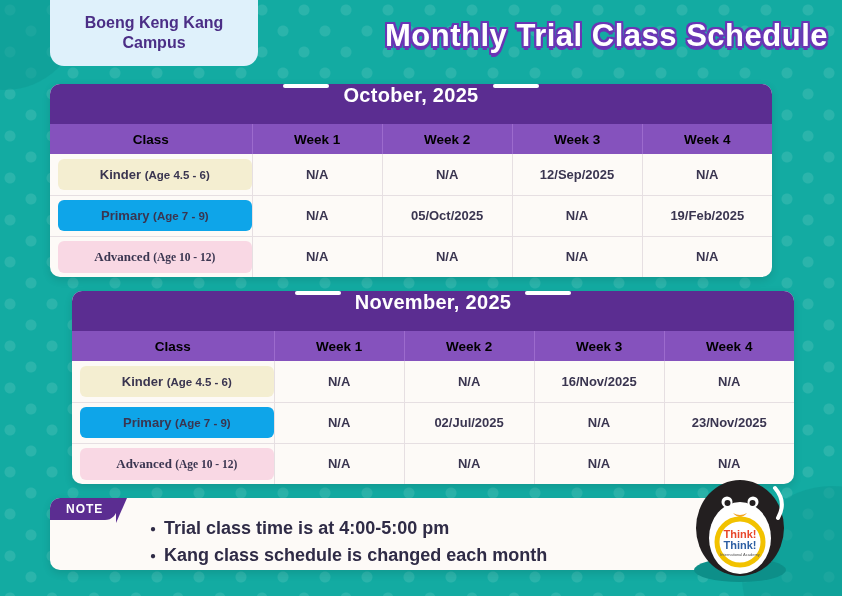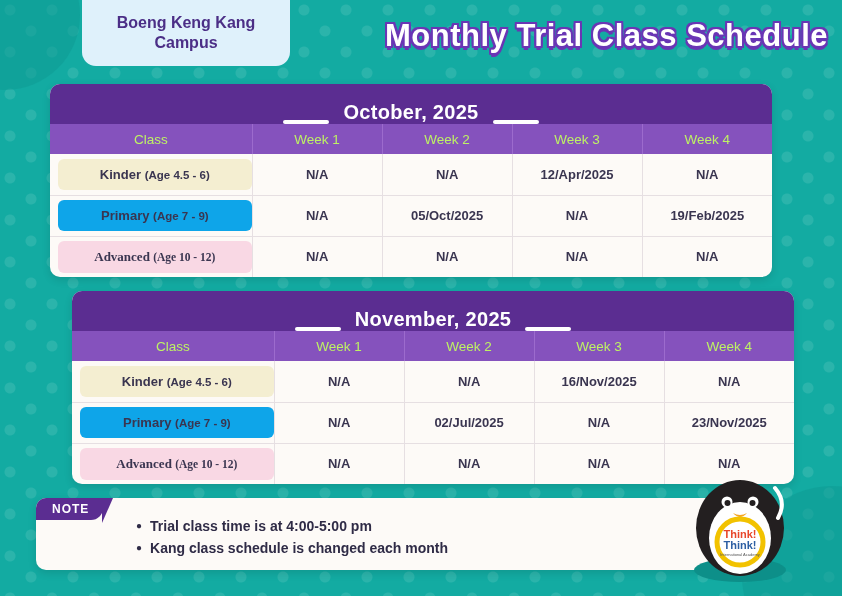--- a/index.html
+++ b/index.html
@@ -34,21 +34,20 @@
     background: #dff1fb;
     border-bottom-left-radius: 14px;
     border-bottom-right-radius: 14px;
     display: flex; align-items: center; justify-content: center;
     text-align: center;
     color: #4b2e86;
     font-weight: bold;
     font-size: 16px;
     line-height: 1.25;
     padding: 0 10px;
-    margin-left: 32px;
   }
   .main-title {
     position: absolute; left: 268px; top: 18px;
     width: 560px;
     text-align: right;
     color: #ffffff;
     font-size: 31px;
     font-weight: bold;
     letter-spacing: 0.5px;
     text-shadow:
@@ -69,41 +68,41 @@
   }
   #card-oct { top: 84px; }
   #card-nov { top: 291px; margin-left: 22px; }
 
   .card-title {
     height: 40px;
     background: #5b2d91;
     color: #ffffff;
     font-size: 20px;
     font-weight: bold;
-    display: flex; align-items: flex-end; justify-content: center;
+    display: flex; align-items: flex-start; justify-content: center;
     gap: 14px;
     letter-spacing: 0.3px;
   }
   .card-title .dash {
     display: inline-block;
     width: 46px; height: 4px;
     background: #ffffff;
     border-radius: 2px;
   }
 
   table.sched {
     width: 100%;
     border-collapse: collapse;
     table-layout: fixed;
   }
   table.sched thead th {
     background: #8552bd;
-    color: #bef264;
+    color: #000000;
     font-size: 13.5px;
-    font-weight: normal;
+    font-weight: bold;
     height: 30px;
     border-right: 1px solid #9c6bcd;
   }
   table.sched thead th:last-child { border-right: none; }
   table.sched tbody td {
     height: 41px;
     font-size: 13px;
     font-weight: bold;
     color: #3a3550;
     text-align: center;
@@ -127,21 +126,21 @@
     font-weight: bold;
   }
   .pill.kinder   { background: #f4eed1; }
   .pill.primary  { background: #0ea5e9; }
   .pill.advanced { background: #f9d8e4; font-family: Liberation Serif, serif; }
   td.classcell .age { font-weight: bold; font-size: 11.5px; }
 
   
   #note-card {
     position: absolute;
-    left: 36px; top: 498px;
+    left: 50px; top: 498px;
     width: 722px; height: 72px;
     background: #fdfaf7;
     border-radius: 10px;
     box-shadow: 0 3px 8px rgba(0,0,0,0.12);
   }
   .note-tab {
     position: absolute; left: 0; top: 0;
     background: #5b2d91;
     color: #fff;
     font-size: 12px; font-weight: bold;
@@ -155,21 +154,21 @@
     position: absolute;
     right: -10px; top: 0;
     border-top: 25px solid #5b2d91;
     border-right: 11px solid transparent;
   }
   .note-list {
     position: absolute;
     left: 100px; top: 20px;
     list-style: none;
     color: #2f2b46;
-    font-size: 14px;
+    font-size: 18px;
     font-weight: bold;
   }
   .note-list li { margin-bottom: 6px; }
   .note-list li::before { content: "\25CF"; font-size: 10px; margin-right: 8px; vertical-align: 2px; }
 
   
   #mascot { position: absolute; right: 42px; bottom: 10px; width: 120px; height: 120px; }
 </style>
 </head>
 <body>
@@ -209,21 +208,21 @@
       <tbody>
         <tr>
           <td class="classcell">
             <span class="pill kinder">
               <span>Kinder</span>
               <span class="age">(Age 4.5 - 6)</span>
             </span>
           </td>
           <td>N/A</td>
           <td>N/A</td>
-          <td>12/Apr/2025</td>
+          <td>12/Sep/2025</td>
           <td>N/A</td>
         </tr>
         <tr>
           <td class="classcell">
             <span class="pill primary">
               <span>Primary</span>
               <span class="age">(Age 7 - 9)</span>
             </span>
           </td>
           <td>N/A</td>

